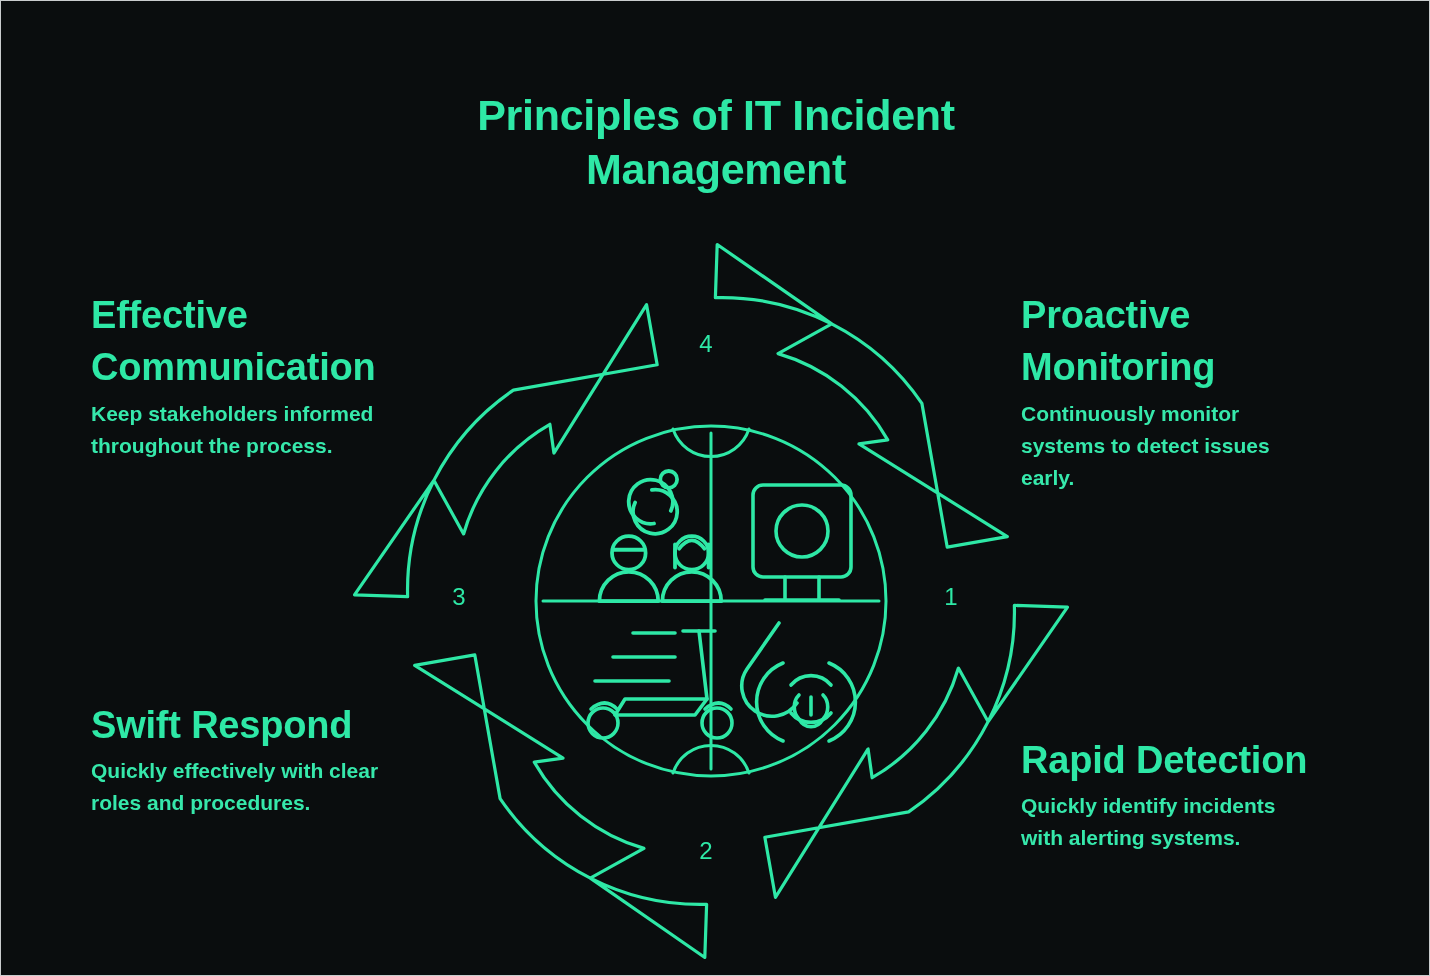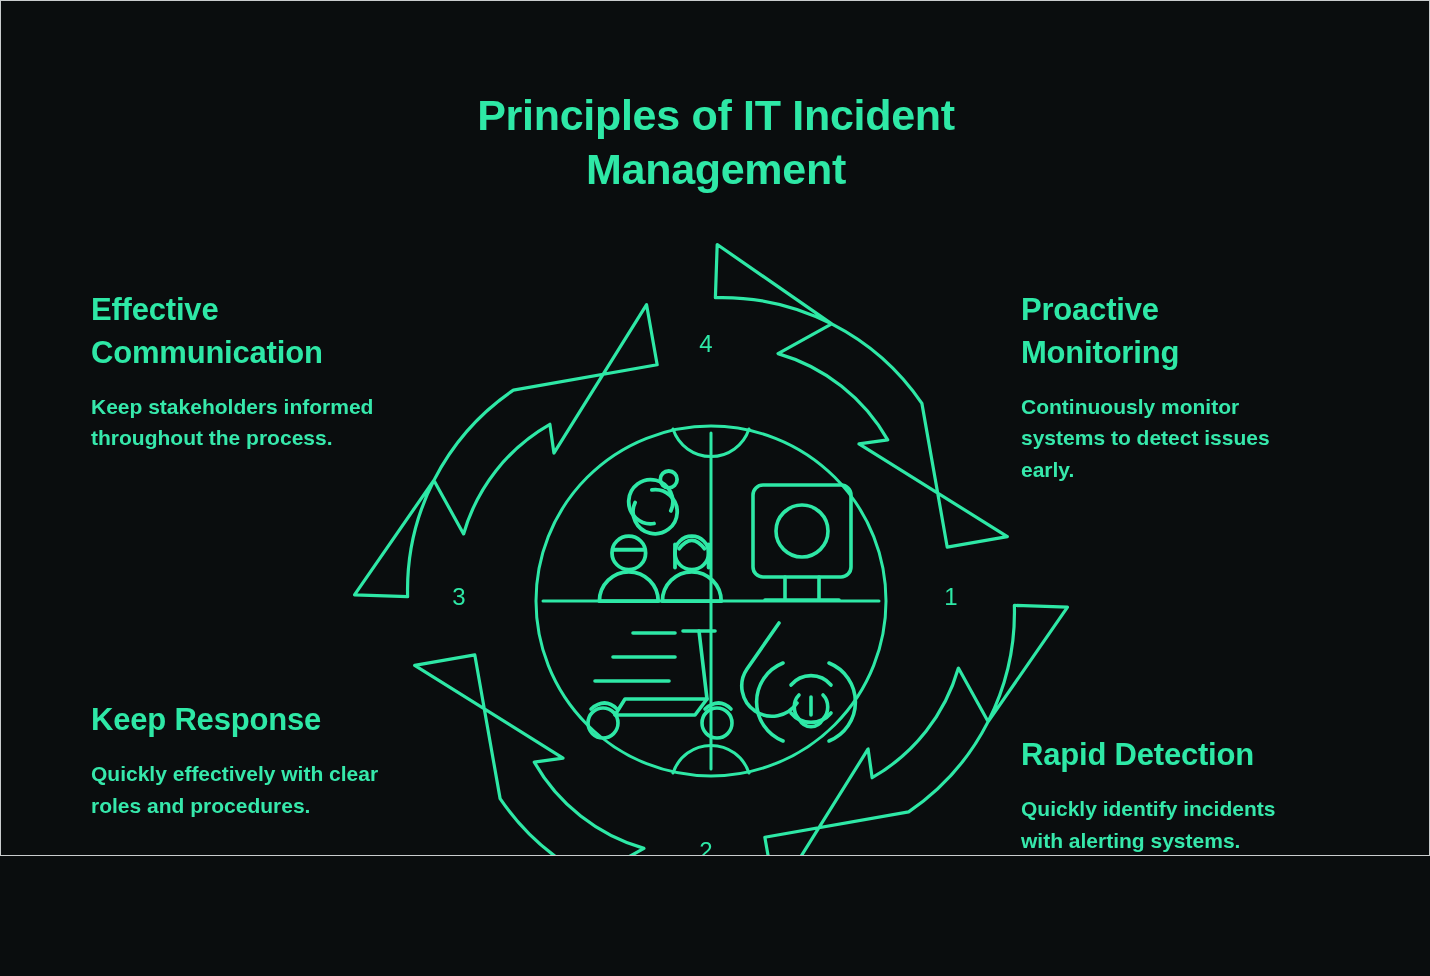--- a/index.html
+++ b/index.html
@@ -3,21 +3,21 @@
 <meta charset="utf-8">
 <style>
   html, body {
     margin: 0;
     padding: 0;
     background: #0a0d0e;
   }
   #page {
     position: relative;
     width: 1430px;
-    height: 856px;
+    height: 976px;
     background: #0a0d0e;
     box-sizing: border-box;
     border: 1px solid #c9cccd;
     overflow: hidden;
     font-family: "Liberation Sans", sans-serif;
   }
 
   
   #title {
     position: absolute;
@@ -35,27 +35,27 @@
   
   .block {
     position: absolute;
     width: 300px;
     color: #2ee8a6;
   }
   .block.left  { left: 90px;  text-align: left; }
   .block.right { left: 1020px; }
 
   .block-title {
-    font-size: 31px;
+    font-size: 38px;
     font-weight: bold;
     line-height: 1.38;
     letter-spacing: -0.2px;
   }
   .block-desc {
-    margin-top: 16px;
+    margin-top: 4px;
     font-size: 21px;
     font-weight: bold;
     line-height: 1.52;
     color: #36e8ab;
   }
 
   #blk-communication { top: 288px; }
   #blk-monitoring    { top: 288px; }
   #blk-response      { top: 698px; }
   #blk-detection     { top: 733px; }
@@ -105,21 +105,21 @@
 <div id="page">
 
   <div id="title">Principles of IT Incident Management</div>
 
   <div class="block left" id="blk-communication">
     <div class="block-title">Effective Communication</div>
     <div class="block-desc">Keep stakeholders informed throughout the process.</div>
   </div>
 
   <div class="block left" id="blk-response">
-    <div class="block-title">Keep Response</div>
+    <div class="block-title">Swift Respond</div>
     <div class="block-desc">Quickly effectively with clear roles and procedures.</div>
   </div>
 
   <div class="block right" id="blk-monitoring">
     <div class="block-title">Proactive Monitoring</div>
     <div class="block-desc">Continuously monitor systems to detect issues early.</div>
   </div>
 
   <div class="block right" id="blk-detection">
     <div class="block-title">Rapid Detection</div>

